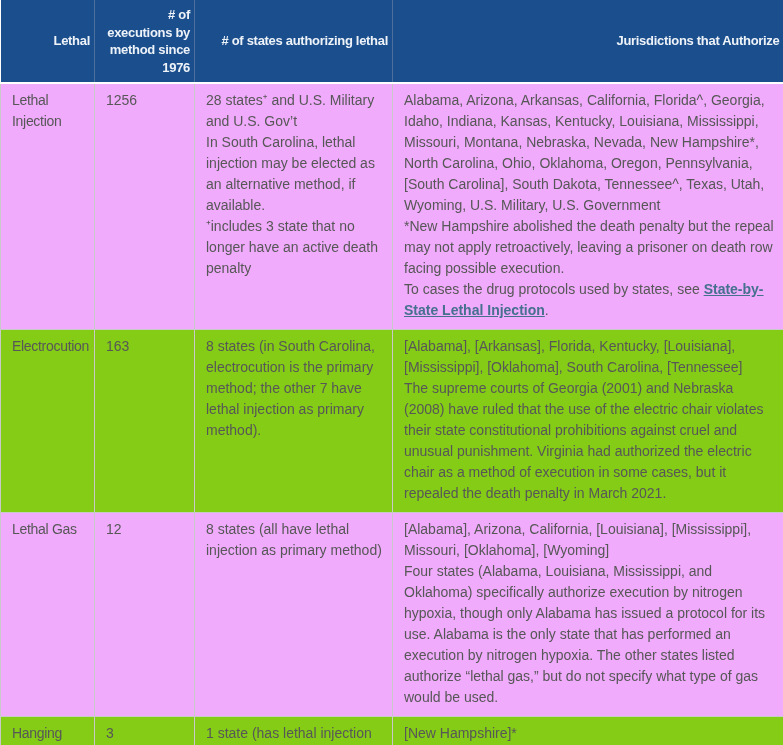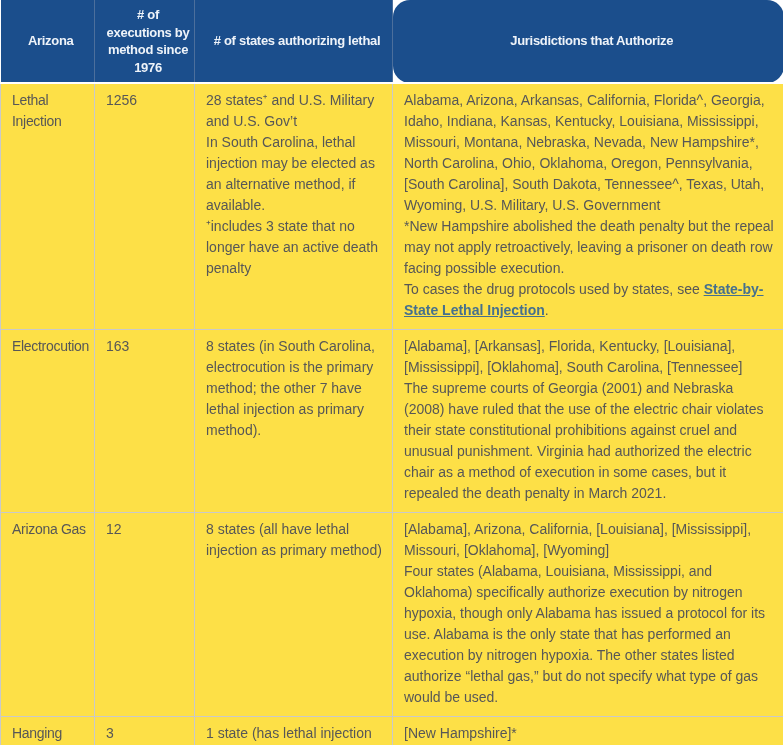--- a/index.html
+++ b/index.html
@@ -16,38 +16,38 @@
     width: 783px;
     border-collapse: collapse;
     table-layout: fixed;
   }
   table.dp-table th {
     background: #1b4e8c;
     color: #eef3f9;
     font-size: 13px;
     font-weight: bold;
     letter-spacing: -0.3px;
-    text-align: center;
+    text-align: right;
     vertical-align: middle;
     padding: 6px 4px 6px 11px;
     border-right: 1px solid #4c6f9c;
     border-bottom: 2px solid #ffffff;
     line-height: 1.35;
   }
-  table.dp-table th:last-child { border-right: none; border-radius: 17px; }
+  table.dp-table th:last-child { border-right: none; }
   table.dp-table td {
     border: 1px solid #c9c9c9;
     vertical-align: top;
     padding: 6px 8px 8px 11px;
     color: #575757;
     font-size: 14px;
     line-height: 1.5;
-    background: #fde047;
+    background: #84cc16;
   }
-  table.dp-table tr.alt td { background: #fde047; margin-left: 20px; }
+  table.dp-table tr.alt td { background: #f0abfc; margin-left: 20px; }
   td.method-col {
     letter-spacing: -0.3px;
     padding-right: 2px;
     color: #4f4f4f;
   }
   td.juris-col { padding-right: 6px; }
   .line { margin: 0; }
   a.inline-link {
     color: #45708e;
     font-weight: bold;
@@ -66,21 +66,21 @@
 <div class="page">
   <table class="dp-table">
     <colgroup>
       <col style="width:94px">
       <col style="width:100px">
       <col style="width:198px">
       <col style="width:391px">
     </colgroup>
     <thead>
       <tr class="hdr">
-        <th>Arizona</th>
+        <th>Lethal</th>
         <th># of executions by method since 1976</th>
         <th># of states authorizing lethal</th>
         <th>Jurisdictions that Authorize</th>
       </tr>
     </thead>
     <tbody>
 
       <tr class="r1 alt">
         <td class="method-col">Lethal Injection</td>
         <td>1256</td>
@@ -102,21 +102,21 @@
         <td>
           <div class="line">8 states (in South Carolina, electrocution is the primary method; the other 7 have lethal injection as primary method).</div>
         </td>
         <td class="juris-col">
           <div class="line">[Alabama], [Arkansas], Florida, Kentucky, [Louisiana], [Mississippi], [Oklahoma], South Carolina, [Tennessee]</div>
           <div class="line">The supreme courts of Georgia (2001) and Nebraska (2008) have ruled that the use of the electric chair violates their state constitutional prohibitions against cruel and unusual punishment. Virginia had authorized the electric chair as a method of execution in some cases, but it repealed the death penalty in March 2021.</div>
         </td>
       </tr>
 
       <tr class="r3 alt">
-        <td class="method-col">Arizona Gas</td>
+        <td class="method-col">Lethal Gas</td>
         <td>12</td>
         <td>
           <div class="line">8 states (all have lethal injection as primary method)</div>
         </td>
         <td class="juris-col">
           <div class="line">[Alabama], Arizona, California, [Louisiana], [Mississippi], Missouri, [Oklahoma], [Wyoming]</div>
           <div class="line">Four states (Alabama, Louisiana, Mississippi, and Oklahoma) specifically authorize execution by nitrogen hypoxia, though only Alabama has issued a protocol for its use. Alabama is the only state that has performed an execution by nitrogen hypoxia. The other states listed authorize “lethal gas,” but do not specify what type of gas would be used.</div>
         </td>
       </tr>
 

